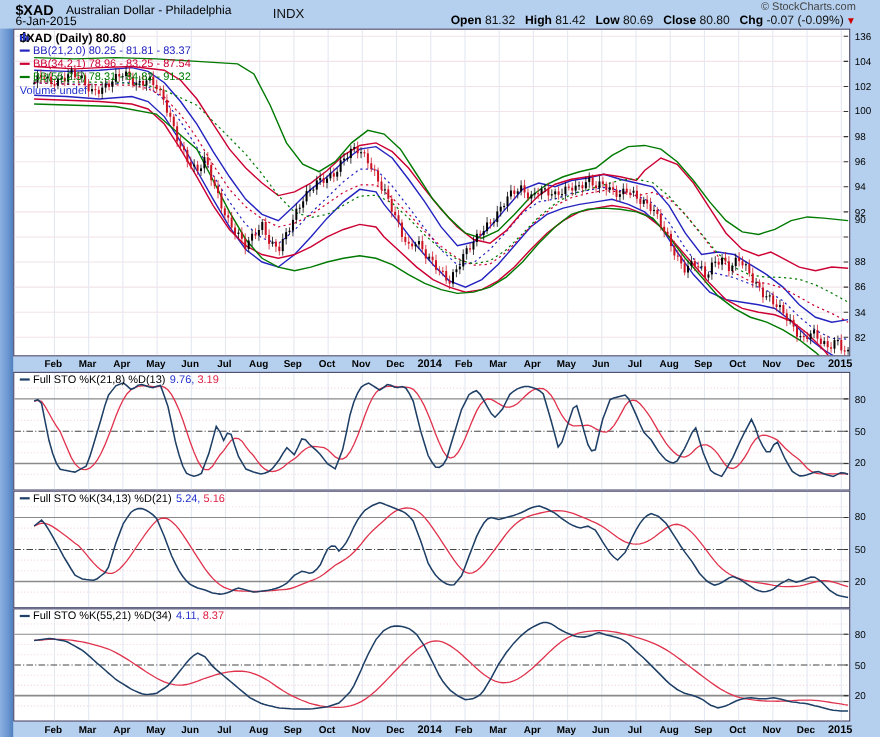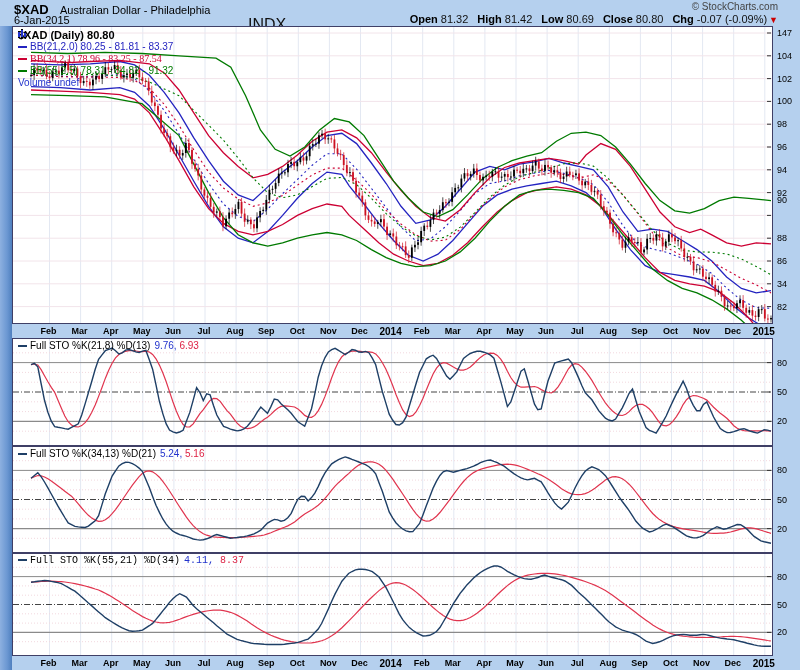--- a/index.html
+++ b/index.html
@@ -2,35 +2,35 @@
 <html><head>
 <meta charset="utf-8">
 <style>
   html,body{margin:0;padding:0;background:#b5d0ee;}
   .page{position:relative;width:800px;height:670px;background:#b5d0ee;overflow:hidden;
         font-family:"Liberation Sans",sans-serif;-webkit-font-smoothing:none;}
   
   .header{position:absolute;left:0;top:0;width:800px;height:26px;}
   .sym{position:absolute;left:14px;top:2px;font-size:13px;font-weight:bold;color:#000;}
   .nm{position:absolute;left:60px;top:4px;font-size:11px;color:#000;}
-  .ex{position:absolute;left:248px;top:16px;font-size:16px;color:#111;}
+  .ex{position:absolute;left:248px;top:5px;font-size:12px;color:#111;}
   .copy{position:absolute;right:22px;top:1px;font-size:10px;color:#444;}
   .dt{position:absolute;left:14px;top:14px;font-size:11px;color:#000;}
   .quote{position:absolute;right:22px;top:13px;font-size:11px;color:#111;white-space:nowrap;}
   .quote b{font-weight:bold;color:#000;margin-left:9px;margin-right:3px;}
   .quote .down-arrow{color:#cc0000;font-size:9px;margin-left:2px;}
   
   .leftbar{position:absolute;left:0;top:26px;width:12px;height:644px;
            background:linear-gradient(90deg,#8db0e0,#6b97d2 60%,#4f7fbe);}
   
   .panel{position:absolute;left:12px;width:761px;background:#fff;border:1px solid #3f3f66;box-sizing:border-box;}
   #main-panel{top:26px;height:298px;}
   #sto1-panel{top:338px;height:108px;}
   #sto2-panel{top:446px;height:107px;}
-  #sto3-panel{top:553px;height:103px;font-family:Liberation Mono, monospace;}
+  #sto3-panel{top:553px;height:103px;}
   .panel svg{position:absolute;left:0;top:0;}
   
   .datestrip{position:absolute;left:12px;width:761px;height:14px;}
   #strip1{top:324px;}
   #strip2{top:656px;}
   .mlab{position:absolute;top:2px;width:22px;text-align:center;font-size:9px;font-weight:bold;color:#000;}
   .yearlab{width:26px;font-size:10px;}
   
   .yaxis{position:absolute;left:775px;width:25px;}
   #yaxis-main{top:26px;height:298px;}
@@ -617,31 +617,31 @@
           <line x1="754" y1="279.6" x2="758" y2="279.6" stroke="#333" stroke-width="1"></line>
         </g>
       </svg>
     <div class="legend">
       <div class="lg-title"><svg class="volbars" width="9" height="9">
             <rect x="0" y="2" width="2" height="7" fill="#000"></rect>
             <rect x="3" y="0" width="2" height="9" fill="#000"></rect>
             <rect x="6" y="3" width="2" height="6" fill="#000"></rect>
           </svg><span>$XAD (Daily) 80.80</span></div>
       <div class="lg-row"><i class="dashline bb-dash-0" style="background: rgb(36, 36, 192);"></i><span class="bb-txt-0" style="color: rgb(36, 36, 192);">BB(21,2.0) 80.25 - 81.81 - 83.37</span></div>
-      <div class="lg-row"><i class="dashline bb-dash-1" style="background: rgb(204, 0, 51);"></i><span class="bb-txt-1" style="color: rgb(204, 0, 51); font-family: Liberation Serif, serif;">BB(34,2.1) 78.96 - 83.25 - 87.54</span></div>
+      <div class="lg-row"><i class="dashline bb-dash-1" style="background: rgb(204, 0, 51);"></i><span class="bb-txt-1" style="color: rgb(204, 0, 51);">BB(34,2.1) 78.96 - 83.25 - 87.54</span></div>
       <div class="lg-row"><i class="dashline bb-dash-2" style="background: rgb(0, 122, 0);"></i><span class="bb-txt-2" style="color: rgb(0, 122, 0);">BB(55,2.5) 78.31 - 84.82 - 91.32</span></div>
       <div class="lg-vol"><svg class="volbars" width="9" height="8">
             <rect x="0" y="3" width="2" height="5" fill="#2233cc"></rect>
             <rect x="3" y="1" width="2" height="7" fill="#2233cc"></rect>
             <rect x="6" y="4" width="2" height="4" fill="#2233cc"></rect>
           </svg><span class="vol-txt" style="color: rgb(34, 51, 204);">Volume undef</span></div>
     </div>
   </div>
   <div class="yaxis" id="yaxis-main">
-      <div class="ytick" style="top: 2px;">147</div>
+      <div class="ytick" style="top: 2px;">136</div>
       <div class="ytick" style="top: 24.8px;">104</div>
       <div class="ytick" style="top: 47.6px;">102</div>
       <div class="ytick" style="top: 70.4px;">100</div>
       <div class="ytick" style="top: 93.2px;">98</div>
       <div class="ytick" style="top: 116px;">96</div>
       <div class="ytick" style="top: 138.8px; text-align: center;">94</div>
       <div class="ytick" style="top: 161.6px;">92</div>
       <div class="ytick" style="top: 169px;">90</div>
       <div class="ytick" style="top: 207.2px;">88</div>
       <div class="ytick" style="top: 230px;">86</div>
@@ -714,21 +714,21 @@
           <line x1="0" y1="23.6" x2="759" y2="23.6" stroke="#8a8a8a" stroke-width="1"></line>
           <line x1="0" y1="82.4" x2="759" y2="82.4" stroke="#8a8a8a" stroke-width="1.4"></line>
           <line x1="0" y1="53" x2="759" y2="53" stroke="#444444" stroke-width="1" stroke-dasharray="6,2,1,2"></line>
         </g>
         <polyline points="18.0,25.6 21.4,25.0 24.8,25.9 28.1,30.6 31.5,36.7 34.9,42.8 38.3,48.4 41.7,53.3 45.0,61.2 48.4,69.2 51.8,77.0 55.2,82.7 58.5,86.0 61.9,87.7 65.3,88.0 68.7,86.6 72.1,83.6 75.4,79.3 78.8,73.3 82.2,65.9 85.6,57.4 89.0,48.5 92.3,39.4 95.7,31.2 99.1,24.2 102.5,18.9 105.9,15.5 109.2,13.5 112.6,12.3 116.0,11.7 119.4,11.7 122.7,12.0 126.1,12.5 129.5,12.6 132.9,12.1 136.3,13.0 139.6,15.4 143.0,19.8 146.4,26.1 149.8,33.8 153.2,42.8 156.5,52.6 159.9,62.8 163.3,72.0 166.7,79.8 170.1,85.5 173.4,88.0 176.8,87.8 180.2,84.9 183.6,79.6 186.9,74.6 190.3,70.6 193.7,65.8 197.1,61.4 200.5,59.4 203.8,59.7 207.2,62.3 210.6,67.2 214.0,71.6 217.4,75.1 220.7,79.7 224.1,84.2 227.5,87.3 230.9,89.0 234.3,89.7 237.6,89.2 241.0,87.9 244.4,85.8 247.8,82.9 251.2,80.3 254.5,78.2 257.9,75.4 261.3,72.0 264.7,69.2 268.0,67.4 271.4,66.8 274.8,67.1 278.2,67.5 281.6,68.0 284.9,69.9 288.3,73.0 291.7,76.4 295.1,78.1 298.5,78.3 301.8,76.4 305.2,71.9 308.6,65.4 312.0,57.4 315.4,48.3 318.7,38.8 322.1,30.1 325.5,22.8 328.9,17.7 332.2,14.8 335.6,13.2 339.0,12.2 342.4,12.0 345.8,12.2 349.1,12.7 352.5,12.9 355.9,12.9 359.3,13.3 362.7,14.9 366.0,18.5 369.4,23.7 372.8,30.0 376.2,37.8 379.6,46.3 382.9,55.3 386.3,63.6 389.7,70.9 393.1,75.7 396.4,77.5 399.8,76.4 403.2,72.6 406.6,66.6 410.0,59.2 413.3,51.0 416.7,42.7 420.1,35.0 423.5,29.1 426.9,25.3 430.2,23.7 433.6,24.1 437.0,25.9 440.4,28.0 443.8,29.9 447.1,31.1 450.5,31.1 453.9,30.0 457.3,28.0 460.6,25.0 464.0,21.5 467.4,18.4 470.8,16.0 474.2,14.5 477.5,14.1 480.9,14.4 484.3,16.4 487.7,20.1 491.1,25.4 494.4,32.3 497.8,38.5 501.2,43.3 504.6,46.6 508.0,48.2 511.3,48.1 514.7,47.9 518.1,47.8 521.5,47.5 524.8,48.5 528.2,50.6 531.6,52.2 535.0,53.5 538.4,53.9 541.7,51.7 545.1,47.9 548.5,42.5 551.9,36.3 555.3,30.0 558.6,26.1 562.0,24.7 565.4,25.3 568.8,28.1 572.2,32.0 575.5,36.4 578.9,41.4 582.3,47.2 585.7,53.2 589.1,58.7 592.4,63.8 595.8,68.1 599.2,71.7 602.6,74.5 605.9,76.2 609.3,76.5 612.7,75.3 616.1,72.6 619.5,69.0 622.8,66.5 626.2,65.4 629.6,65.4 633.0,67.2 636.4,70.0 639.7,73.9 643.1,78.9 646.5,83.7 649.9,86.4 653.3,86.9 656.6,85.5 660.0,82.2 663.4,77.6 666.8,72.1 670.1,65.6 673.5,60.7 676.9,57.8 680.3,56.5 683.7,56.8 687.0,58.0 690.4,59.3 693.8,61.1 697.2,64.7 700.6,68.2 703.9,71.3 707.3,74.2 710.7,76.7 714.1,79.5 717.5,83.0 720.8,86.7 724.2,89.3 727.6,90.8 731.0,91.6 734.3,91.8 737.7,91.8 741.1,91.8 744.5,91.8 747.9,91.8 751.2,91.7 754.6,91.8 758.0,92.1" fill="none" stroke="#e0344e" stroke-width="1.2"></polyline>
         <polyline points="18.0,25.6 21.4,24.4 24.8,27.8 28.1,44.5 31.5,61.3 34.9,73.2 38.3,82.2 41.7,87.6 45.0,88.3 48.4,88.9 51.8,89.6 55.2,90.2 58.5,88.4 61.9,86.6 65.3,84.8 68.7,75.9 72.1,64.9 75.4,53.8 78.8,42.3 82.2,30.2 85.6,20.3 89.0,15.9 92.3,11.7 95.7,10.4 99.1,9.0 102.5,11.8 105.9,14.9 109.2,13.8 112.6,11.1 116.0,10.5 119.4,11.7 122.7,12.9 126.1,13.5 129.5,12.1 132.9,11.4 136.3,20.8 139.6,30.2 143.0,45.8 146.4,62.3 149.8,74.6 153.2,84.9 156.5,91.1 159.9,92.9 163.3,93.9 166.7,93.0 170.1,91.3 173.4,82.3 176.8,73.4 180.2,61.1 183.6,48.6 186.9,53.5 190.3,61.5 193.7,54.8 197.1,55.8 200.5,66.5 203.8,76.0 207.2,81.8 210.6,87.4 214.0,88.7 217.4,90.1 220.7,91.0 224.1,91.9 227.5,91.3 230.9,89.9 234.3,87.3 237.6,83.3 241.0,78.7 244.4,72.9 247.8,68.0 251.2,71.2 254.5,74.3 257.9,67.6 261.3,60.0 264.7,60.8 268.0,64.7 271.4,67.7 274.8,70.7 278.2,74.2 281.6,78.6 284.9,82.8 288.3,85.0 291.7,87.2 295.1,78.6 298.5,69.7 301.8,54.8 305.2,38.2 308.6,26.7 312.0,18.6 315.4,12.9 318.7,10.7 322.1,9.3 325.5,11.4 328.9,13.5 332.2,15.6 335.6,13.3 339.0,10.6 342.4,11.2 345.8,13.0 349.1,13.3 352.5,12.4 355.9,13.7 359.3,19.1 362.7,25.8 366.0,39.2 369.4,52.7 372.8,63.9 376.2,75.1 379.6,81.0 382.9,85.5 386.3,86.0 389.7,83.7 393.1,77.9 396.4,66.7 399.8,55.5 403.2,44.3 406.6,33.2 410.0,26.5 413.3,19.8 416.7,17.6 420.1,16.2 423.5,19.5 426.9,25.3 430.2,31.1 433.6,37.0 437.0,40.3 440.4,36.7 443.8,32.9 447.1,26.2 450.5,19.5 453.9,16.7 457.3,14.5 460.6,13.2 464.0,12.3 467.4,12.3 470.8,13.2 474.2,14.4 477.5,16.2 480.9,19.2 484.3,30.8 487.7,42.4 491.1,54.9 494.4,67.4 497.8,63.0 501.2,52.7 504.6,42.4 508.0,32.1 511.3,29.8 514.7,41.3 518.1,53.4 521.5,65.2 524.8,70.8 528.2,69.9 531.6,55.5 535.0,42.0 538.4,33.0 541.7,24.1 545.1,22.8 548.5,21.9 551.9,21.0 555.3,20.1 558.6,23.7 562.0,30.9 565.4,38.4 568.8,46.5 572.2,53.7 575.5,57.3 578.9,60.8 582.3,66.2 585.7,71.6 589.1,75.5 592.4,79.1 595.8,81.0 599.2,81.9 602.6,80.0 605.9,74.4 609.3,68.8 612.7,61.7 616.1,54.3 619.5,50.0 622.8,61.2 626.2,72.4 629.6,80.5 633.0,88.6 636.4,91.3 639.7,92.7 643.1,94.1 646.5,88.6 649.9,82.8 653.3,76.8 656.6,69.3 660.0,61.9 663.4,54.9 666.8,48.6 670.1,42.2 673.5,49.5 676.9,59.4 680.3,66.3 683.7,71.7 687.0,71.7 690.4,65.4 693.8,62.9 697.2,70.5 700.6,78.0 703.9,83.8 707.3,89.6 710.7,91.8 714.1,93.6 717.5,93.5 720.8,92.6 724.2,91.5 727.6,90.2 731.0,89.7 734.3,91.0 737.7,92.3 741.1,93.2 744.5,94.1 747.9,92.5 751.2,90.7 754.6,91.1 758.0,92.2" fill="none" stroke="#1e3f66" stroke-width="1.4"></polyline>
         <line x1="754" y1="23.6" x2="758" y2="23.6" stroke="#333" stroke-width="1"></line>
         <line x1="754" y1="53" x2="758" y2="53" stroke="#333" stroke-width="1"></line>
         <line x1="754" y1="82.4" x2="758" y2="82.4" stroke="#333" stroke-width="1"></line>
       </svg>
-    <div class="sto-label"><i class="dashline sto-dash" style="background: rgb(30, 63, 102);"></i><span>Full STO %K(21,8) %D(13)</span><span class="kval" style="color: rgb(34, 51, 204);">9.76,</span> <span class="dval" style="color: rgb(221, 34, 68);">6.93</span></div>
+    <div class="sto-label"><i class="dashline sto-dash" style="background: rgb(30, 63, 102);"></i><span>Full STO %K(21,8) %D(13)</span><span class="kval" style="color: rgb(34, 51, 204);">9.76,</span> <span class="dval" style="color: rgb(221, 34, 68);">3.19</span></div>
   </div>
   <div class="yaxis" id="yaxis-sto1">
       <div class="ytick" style="top: 19.6px;">80</div>
       <div class="ytick" style="top: 49px;">50</div>
       <div class="ytick" style="top: 78.4px;">20</div>
     </div>
 
   <div class="panel" id="sto2-panel">
     <svg id="sto2-svg" width="759" height="105">
         <g>

